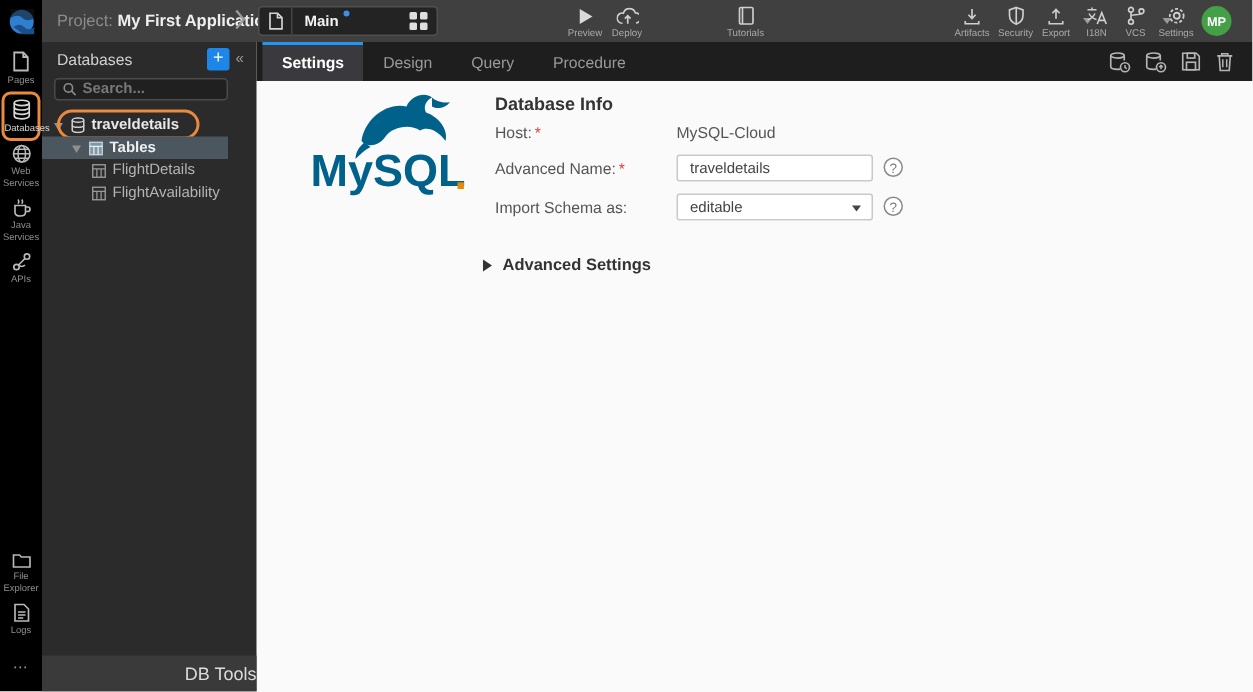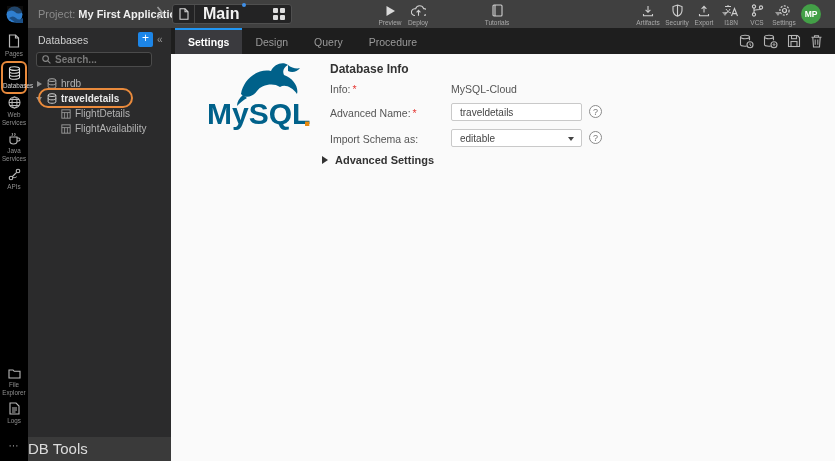--- a/index.html
+++ b/index.html
@@ -13,21 +13,21 @@
 
   
   .topbar { position:absolute; left:0; top:0; width:835px; height:28px; background:#404040; z-index:10; }
   .tb-logo { position:absolute; left:0; top:0; width:28px; height:28px; background:#000; display:flex; align-items:center; justify-content:center; }
   .tb-project { position:absolute; left:38px; top:0; height:28px; display:flex; align-items:center; font-size:11px; }
   .tb-project .plabel { color:#8b8b8b; }
   .tb-project .pname { color:#efefef; font-weight:bold; margin-left:3px; }
   .tb-chev { position:absolute; left:156px; top:6px; color:#9a9a9a; }
   .page-box { position:absolute; left:172px; top:4px; width:120px; height:20px; background:#232324; border:1px solid #4f4f4f; border-radius:3px; display:flex; align-items:center; }
   .page-box .doc-sec { width:22px; height:100%; display:flex; align-items:center; justify-content:center; border-right:1px solid #454545; }
-  .page-box .pg-name { color:#f2f2f2; font-size:16px; font-weight:bold; margin-left:8px; position:relative; }
+  .page-box .pg-name { color:#f2f2f2; font-size:10px; font-weight:bold; margin-left:8px; position:relative; }
   .unsaved-dot { position:absolute; right:-7px; top:-2px; width:4px; height:4px; border-radius:50%; background:#3f8fe8; }
   .page-box .grid-sec { margin-left:auto; margin-right:6px; }
   .gridicon { display:grid; grid-template-columns:5px 5px; grid-template-rows:5px 5px; gap:2px; }
   .gridicon i { background:#dedede; border-radius:1px; }
 
   .tb-action { position:absolute; top:3px; width:34px; text-align:center; color:#a9a9a9; font-size:6.5px; line-height:1; }
   .tb-action .ic { height:14px; display:flex; align-items:flex-end; justify-content:center; margin-bottom:3px; color:#cfcfcf; position:relative; }
   .tb-caret { position:absolute; right:0px; bottom:1px; width:0; height:0; border-left:3px solid transparent; border-right:3px solid transparent; border-top:4px solid #9a9a9a; }
   .avatar { position:absolute; right:14px; top:4px; width:20px; height:20px; border-radius:50%; color:#fff; font-size:8.5px; font-weight:bold; text-align:center; line-height:20px;margin-left:44px; }
 
@@ -53,40 +53,40 @@
   .trow { position:relative; height:15px; display:flex; align-items:center; color:#b4b4b4; font-size:10px; }
   .trow .arrow { width:0; height:0; position:absolute; }
   .arrow.col { border-top:3.5px solid transparent; border-bottom:3.5px solid transparent; border-left:5px solid #8f8f8f; }
   .arrow.exp { border-left:3.5px solid transparent; border-right:3.5px solid transparent; border-top:5px solid #8f8f8f; }
   .trow .ic { position:absolute; color:#a8a8a8; }
   .trow .lbl { position:absolute; white-space:nowrap; }
   .trow.selrow { background:#4c565e; margin-right:19px; }
   .trow.selrow .lbl { color:#f0f0f0; font-weight:bold; }
   .lbl-bright { color:#e8e8e8; font-weight:bold; }
   .annot-ellipse { position:absolute; left:10px; top:-3px; width:95px; height:20px; border:2px solid #e98a3c; border-radius:10px; pointer-events:none; }
-  .panel-foot { position:absolute; left:0; right:0; bottom:0; height:24px; background:#3a3a3a; color:#dcdcdc; font-size:15px; text-align:left; line-height:24px; }
+  .panel-foot { position:absolute; left:0; right:0; bottom:0; height:24px; background:#3a3a3a; color:#dcdcdc; font-size:12px; text-align:right; line-height:24px; }
 
   
   .main { position:absolute; left:171px; top:28px; width:664px; height:433px; }
   .tabbar { position:relative; height:26px; background:#1e1e1e; display:flex; align-items:stretch; padding-left:4px; }
   .tab { padding:0 13px; font-size:10.5px; color:#9a9a9a; display:flex; align-items:center; border-top:2px solid transparent; }
   .tab.active { background:#3a3a3e; color:#ffffff; font-weight:bold; border-top:2px solid #2196f3; }
   .doc-tools { position:absolute; right:12px; top:0; height:26px; display:flex; align-items:center; gap:9px; color:#b5b5b5; }
 
   .content { position:absolute; left:0; top:26px; width:664px; height:407px; background:#fafafa; }
   .mysql-logo { position:absolute; left:32px; top:6px; }
   .db-heading { position:absolute; left:159px; top:8px; font-size:12px; font-weight:bold; color:#333; }
   .flabel { position:absolute; left:159px; font-size:10.5px; color:#555; }
   .req { color:#e53935; margin-left:2px; }
   .fvalue { position:absolute; left:280px; font-size:10.5px; color:#555; }
   .finput { position:absolute; left:280px; width:131px; height:18px; background:#fff; border:1px solid #c9c9c9; border-radius:2px; font-size:10px; color:#444; padding:0 8px; font-family:"Liberation Sans",sans-serif; outline:none; }
   .fselect { position:absolute; left:280px; width:131px; height:18px; background:#fff; border:1px solid #c9c9c9; border-radius:2px; font-size:10px; color:#444; padding:0 8px; display:flex; align-items:center; }
   .sel-caret { position:absolute; right:7px; top:7px; width:0; height:0; border-left:3.5px solid transparent; border-right:3.5px solid transparent; border-top:4.5px solid #444; }
   .help { position:absolute; left:418px; width:13px; height:13px; border:1px solid #8a8a8a; border-radius:50%; color:#777; font-size:9px; text-align:center; line-height:12px; background:#fff; }
-  .adv { position:absolute; left:151px; top:100px; display:flex; align-items:center;justify-content:center; }
+  .adv { position:absolute; left:151px; top:117px; display:flex; align-items:center;justify-content:center; }
   .adv .arrow { width:0; height:0; border-top:4px solid transparent; border-bottom:4px solid transparent; border-left:6px solid #333; margin-right:7px; }
   .adv .txt { font-size:11px; font-weight:bold; color:#333; }
 </style>
 </head>
 <body>
 
 <div class="topbar">
   <div class="tb-logo">
     <svg width="17" height="17" viewBox="0 0 17 17">
       <circle cx="8.5" cy="8.5" r="8" fill="#2f7fd0"></circle>
@@ -294,41 +294,40 @@
       <svg width="9" height="9" viewBox="0 0 9 9">
           <circle cx="3.6" cy="3.6" r="2.8" fill="none" stroke="#8a8a8a" stroke-width="1.1"></circle>
           <path d="M5.8 5.8 L8.4 8.4" stroke="#8a8a8a" stroke-width="1.1"></path>
         </svg>
     </span>
     <input placeholder="Search..." style="">
   </div>
 
   <div class="tree">
     <div class="trow">
-      <i class="arrow col" style="left:9px"></i>
-      <span class="ic" style="left:19px">
-        <svg width="10" height="11" viewBox="0 0 13 14">
-            <ellipse cx="6.5" cy="2.6" rx="5" ry="1.8" fill="none" stroke="#a8a8a8" stroke-width="1.3"></ellipse>
-            <path d="M1.5 2.6 V11.4 C1.5 12.4 3.7 13.2 6.5 13.2 C9.3 13.2 11.5 12.4 11.5 11.4 V2.6" fill="none" stroke="#a8a8a8" stroke-width="1.3"></path>
-            <path d="M1.5 7 C1.5 8 3.7 8.8 6.5 8.8 C9.3 8.8 11.5 8 11.5 7" fill="none" stroke="#a8a8a8" stroke-width="1.3"></path>
-          </svg>
-      </span>
-      <span class="lbl" style="left:33px">hrdb</span>
-    </div>
-    <div class="trow">
       <i class="arrow exp" style="left:8px;top:6px"></i>
       <span class="ic" style="left:19px">
         <svg width="10" height="11" viewBox="0 0 13 14">
             <ellipse cx="6.5" cy="2.6" rx="5" ry="1.8" fill="none" stroke="#d0d0d0" stroke-width="1.3"></ellipse>
             <path d="M1.5 2.6 V11.4 C1.5 12.4 3.7 13.2 6.5 13.2 C9.3 13.2 11.5 12.4 11.5 11.4 V2.6" fill="none" stroke="#d0d0d0" stroke-width="1.3"></path>
             <path d="M1.5 7 C1.5 8 3.7 8.8 6.5 8.8 C9.3 8.8 11.5 8 11.5 7" fill="none" stroke="#d0d0d0" stroke-width="1.3"></path>
           </svg>
       </span>
       <span class="lbl lbl-bright" style="left:33px">traveldetails</span>
       <i class="annot-ellipse"></i>
+    </div>
+    <div class="trow selrow">
+      <i class="arrow exp" style="left:20px;top:6px"></i>
+      <span class="ic" style="left:31px">
+        <svg width="10" height="10" viewBox="0 0 12 12">
+            <rect x="1" y="1" width="10" height="10" fill="#7f98a8" stroke="#cfd8de" stroke-width="1"></rect>
+            <path d="M1 4.3 H11 M4.3 4.3 V11 M7.7 4.3 V11" stroke="#e7edf1" stroke-width="1"></path>
+          </svg>
+      </span>
+      <span class="lbl" style="left:45px">Tables</span>
     </div>
     <div class="trow">
       <span class="ic" style="left:33px">
         <svg width="10" height="10" viewBox="0 0 12 12">
             <rect x="1" y="1" width="10" height="10" fill="none" stroke="#9a9a9a" stroke-width="1.1"></rect>
             <path d="M1 4.3 H11 M4.3 4.3 V11 M7.7 4.3 V11" stroke="#9a9a9a" stroke-width="1"></path>
           </svg>
       </span>
       <span class="lbl" style="left:47px">FlightDetails</span>
     </div>
@@ -394,21 +393,21 @@
         <path d="M85 5 C88 8 94 9 97 8 C94 12 89 13 85 11 Z" fill="#00618a"></path>
         <path d="M40 35 C36 38 34 42 34 46 C37 43 40 40 44 38 Z" fill="#00618a"></path>
         <text x="4" y="64" font-family="Liberation Sans, sans-serif" font-size="30" font-weight="bold" fill="#00618a">MySQL</text>
         <text x="100" y="66" font-family="Liberation Sans, sans-serif" font-size="30" font-weight="bold" fill="#e8890c">.</text>
       </svg>
     </div>
 
     <div class="db-heading">Database Info</div>
 
     <div class="flabel" style="top:29px">
-      <span>Info:</span><span class="req">*</span>
+      <span>Host:</span><span class="req">*</span>
     </div>
     <div class="fvalue" style="top:29px">MySQL-Cloud</div>
 
     <div class="flabel" style="top:53px">
       <span>Advanced Name:</span><span class="req">*</span>
     </div>
     <input class="finput" style="top: 49px;" value="traveldetails">
     <div class="help" style="top:51px">?</div>
 
     <div class="flabel" style="top:79px">Import Schema as:</div>

